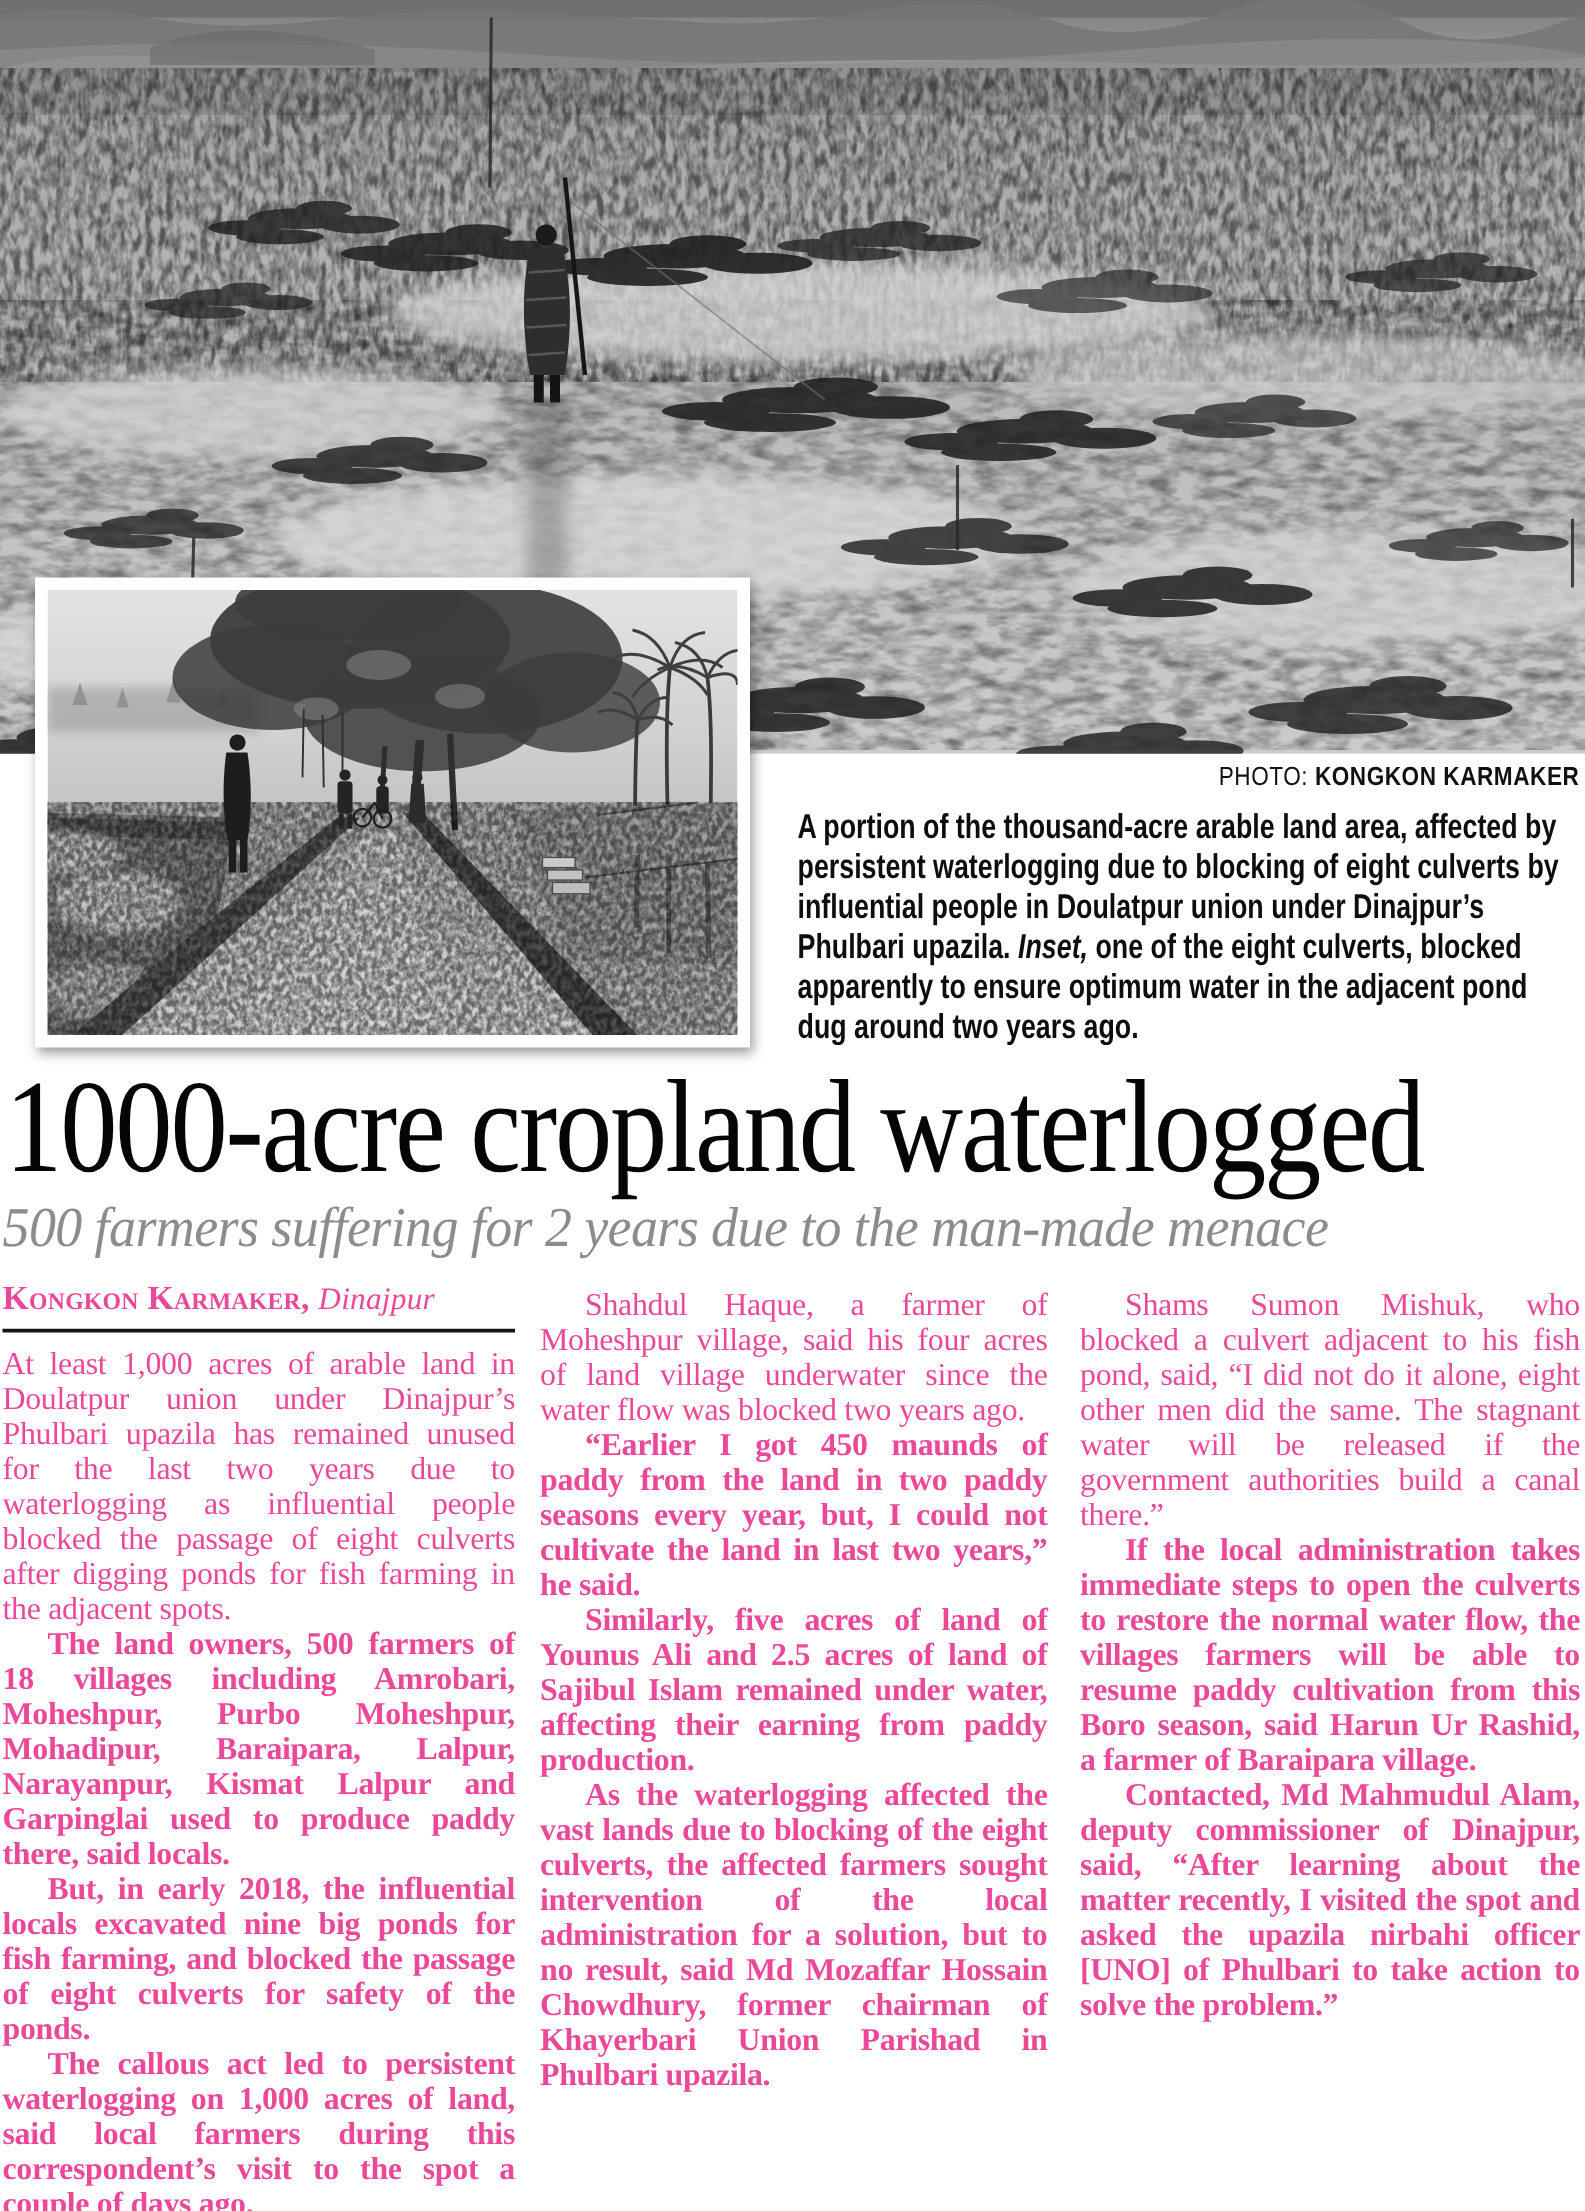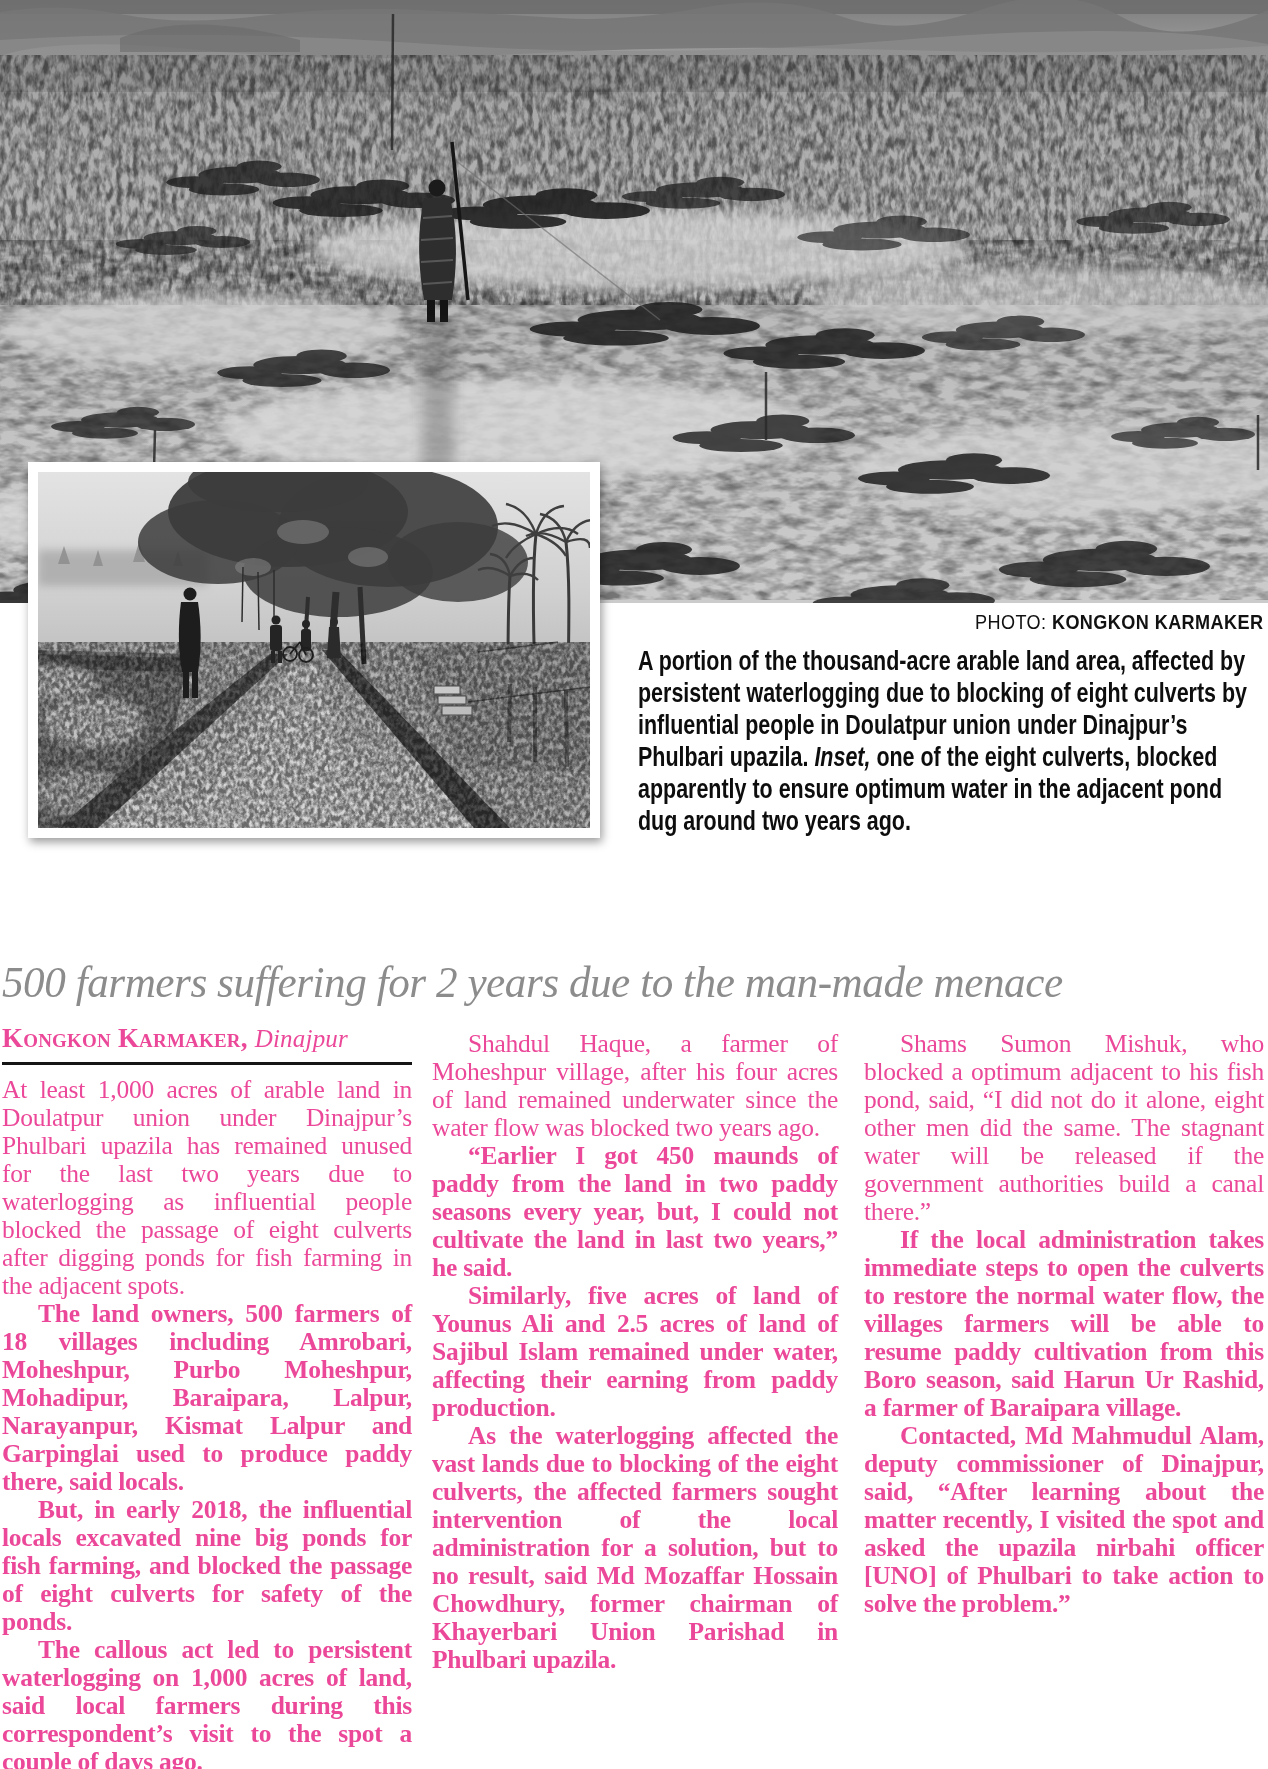--- a/index.html
+++ b/index.html
@@ -285,48 +285,51 @@
       <span class="credit-name">KONGKON KARMAKER</span>
     </span>
   </div>
 
   <div class="caption">
     <div class="caption-inner">
       <span>A portion of the thousand-acre arable land area, affected by persistent waterlogging due to blocking of eight culverts by influential people in Doulatpur union under Dinajpur’s Phulbari upazila. </span><span class="caption-inset">Inset,</span><span> one of the eight culverts, blocked apparently to ensure optimum water in the adjacent pond dug around two years ago.</span>
     </div>
   </div>
 
+  <div class="headline">
+    <span class="headline-inner">1000-acre cropland waterlogged</span>
+  </div>
   <div class="subheadline">
     <span class="subheadline-inner">500 farmers suffering for 2 years due to the man-made menace</span>
   </div>
 
   <div class="col col-1">
     <div class="byline">
       <span class="byline-name">Kongkon Karmaker,</span>
       <span class="byline-loc">Dinajpur</span>
     </div>
     <hr class="byline-rule">
     <div class="body-paras">
         <p>At least 1,000 acres of arable land in Doulatpur union under Dinajpur’s Phulbari upazila has remained unused for the last two years due to waterlogging as influential people blocked the passage of eight culverts after digging ponds for fish farming in the adjacent spots.</p>
         <p>The land owners, 500 farmers of 18 villages including Amrobari, Moheshpur, Purbo Moheshpur, Mohadipur, Baraipara, Lalpur, Narayanpur, Kismat Lalpur and Garpinglai used to produce paddy there, said locals.</p>
         <p>But, in early 2018, the influential locals excavated nine big ponds for fish farming, and blocked the passage of eight culverts for safety of the ponds.</p>
         <p>The callous act led to persistent waterlogging on 1,000 acres of land, said local farmers during this correspondent’s visit to the spot a couple of days ago.</p>
       </div>
   </div>
 
   <div class="col col-2">
     <div class="body-paras">
-        <p>Shahdul Haque, a farmer of Moheshpur village, after his four acres of land remained underwater since the water flow was blocked two years ago.</p>
+        <p>Shahdul Haque, a farmer of Moheshpur village, said his four acres of land village underwater since the water flow was blocked two years ago.</p>
         <p>“Earlier I got 450 maunds of paddy from the land in two paddy seasons every year, but, I could not cultivate the land in last two years,” he said.</p>
         <p>Similarly, five acres of land of Younus Ali and 2.5 acres of land of Sajibul Islam remained under water, affecting their earning from paddy production.</p>
         <p>As the waterlogging affected the vast lands due to blocking of the eight culverts, the affected farmers sought intervention of the local administration for a solution, but to no result, said Md Mozaffar Hossain Chowdhury, former chairman of Khayerbari Union Parishad in Phulbari upazila.</p>
       </div>
   </div>
 
   <div class="col col-3">
     <div class="body-paras">
-        <p>Shams Sumon Mishuk, who blocked a optimum adjacent to his fish pond, said, “I did not do it alone, eight other men did the same. The stagnant water will be released if the government authorities build a canal there.”</p>
+        <p>Shams Sumon Mishuk, who blocked a culvert adjacent to his fish pond, said, “I did not do it alone, eight other men did the same. The stagnant water will be released if the government authorities build a canal there.”</p>
         <p>If the local administration takes immediate steps to open the culverts to restore the normal water flow, the villages farmers will be able to resume paddy cultivation from this Boro season, said Harun Ur Rashid, a farmer of Baraipara village.</p>
         <p>Contacted, Md Mahmudul Alam, deputy commissioner of Dinajpur, said, “After learning about the matter recently, I visited the spot and asked the upazila nirbahi officer [UNO] of Phulbari to take action to solve the problem.”</p>
       </div>
   </div>
 
 </div>
 
 </body></html>

